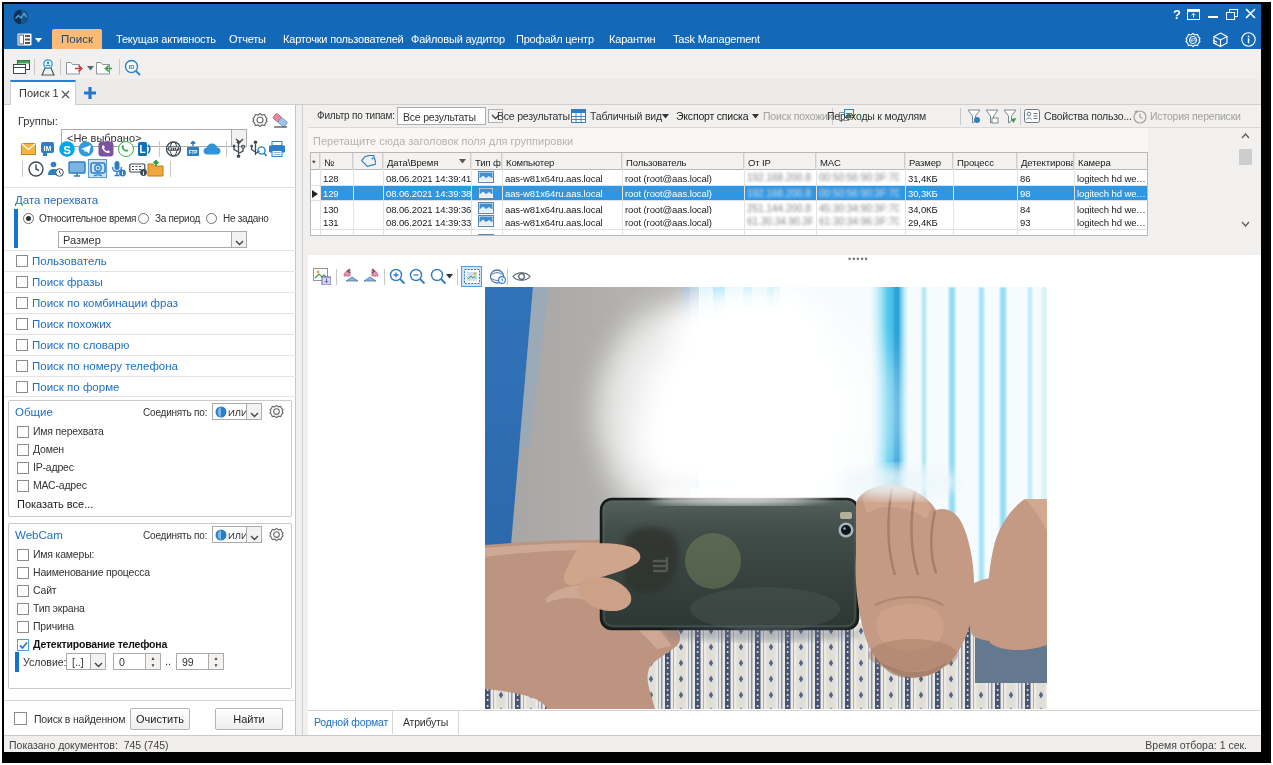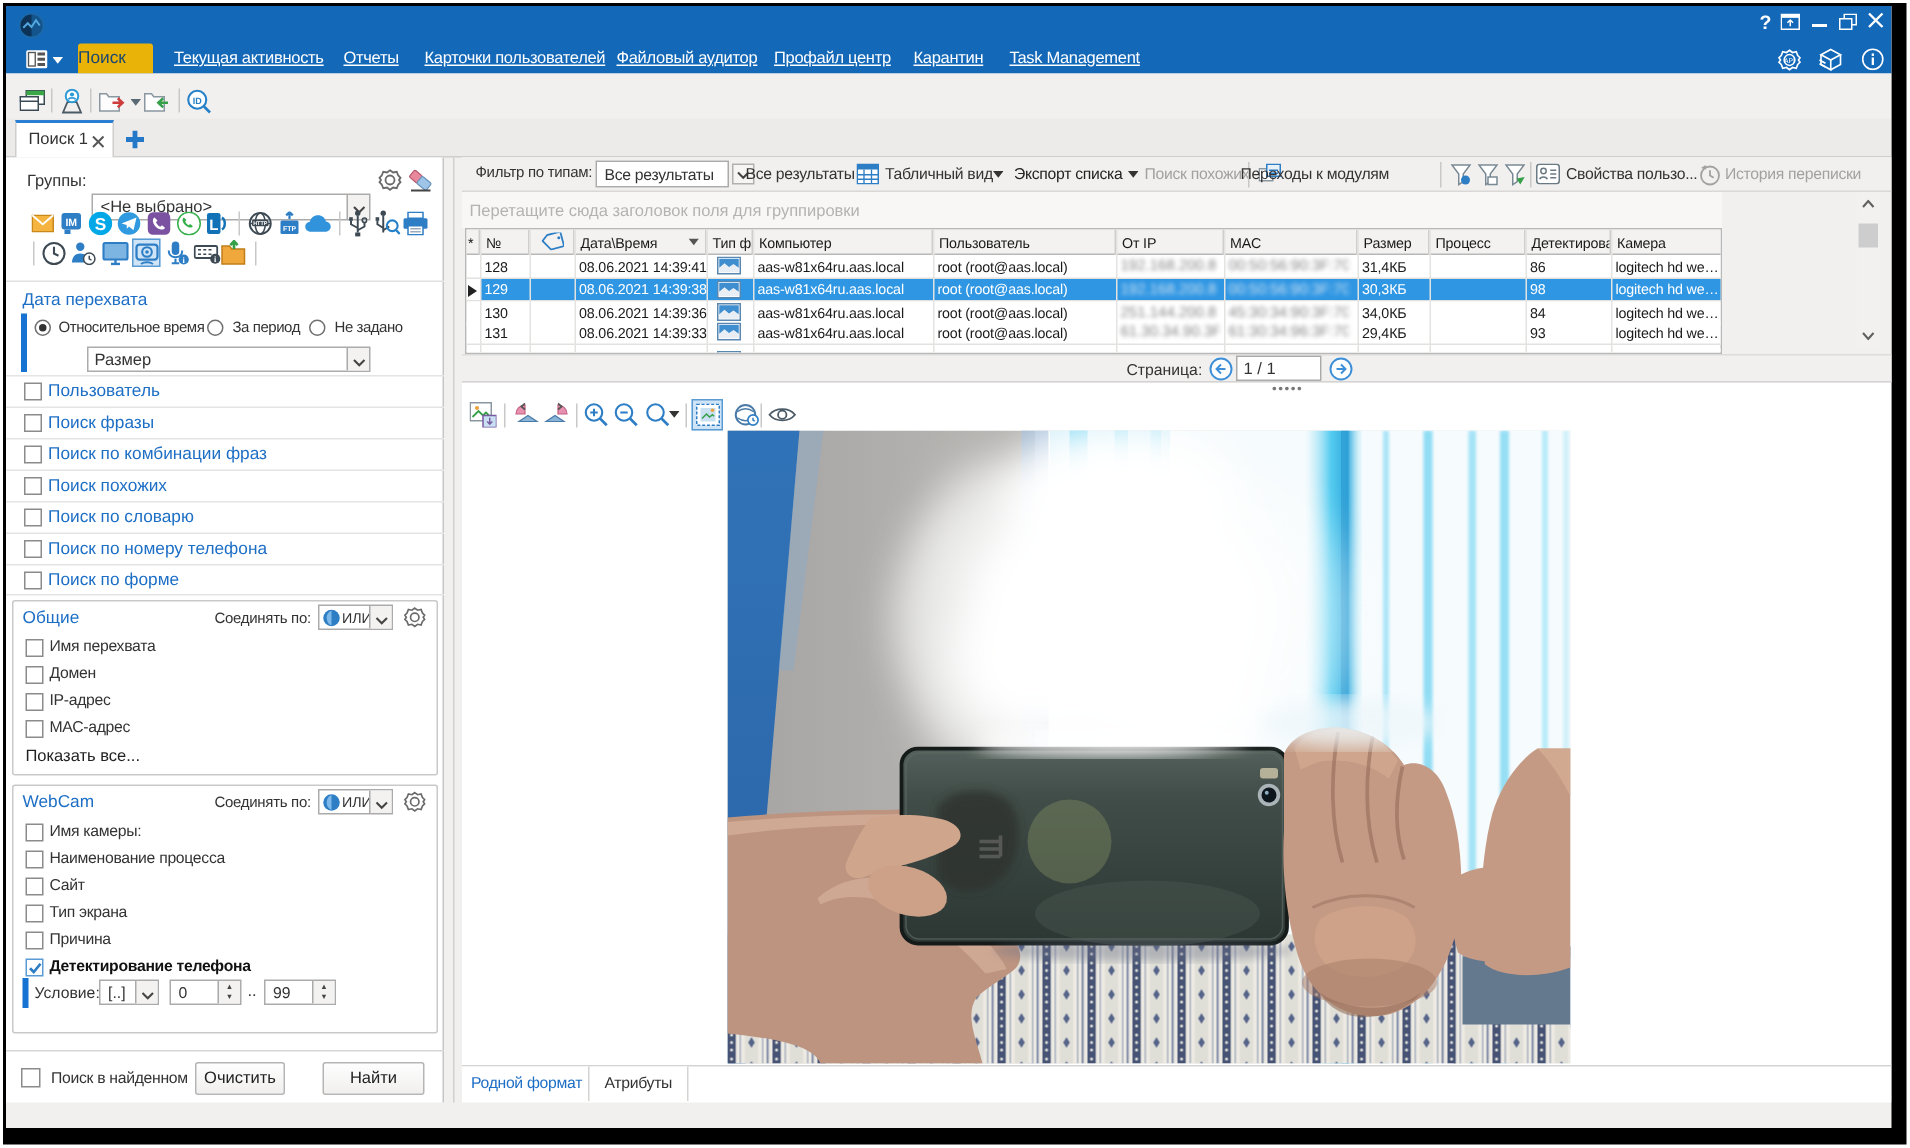--- a/index.html
+++ b/index.html
@@ -3,22 +3,22 @@
 <meta charset="utf-8">
 <style>
 * { margin:0; padding:0; box-sizing:border-box; }
 html,body { width:1273px; height:765px; background:#fff; font-family:"Liberation Sans", sans-serif; overflow:hidden; }
 #frame { position:absolute; left:2px; top:2px; width:1269px; height:761px; background:#000; }
 #app { position:absolute; left:4px; top:4px; width:1257px; height:748px; background:#f1f0ef; overflow:hidden; }
 .ab { position:absolute; }
 
 #titlebar { position:absolute; left:0; top:0; width:1257px; height:26px; background:#1468b8; }
 #menubar { position:absolute; left:0; top:26px; width:1257px; height:19px; background:#1468b8; }
-.mtab { position:absolute; top:0; height:19px; line-height:19px; color:#fff; font-size:11px; letter-spacing:-0.2px; white-space:nowrap;text-decoration:underline; }
-#activetab { position:absolute; left:48px; top:25px; width:50px; height:20px; background:#eab308; color:#1b4771; text-align:left; line-height:21px; font-size:11.5px; border-radius:2px 2px 0 0; }
+.mtab { position:absolute; top:0; height:19px; line-height:19px; color:#fff; font-size:11px; letter-spacing:-0.2px; white-space:nowrap; }
+#activetab { position:absolute; left:48px; top:25px; width:50px; height:20px; background:#fdba74; color:#1b4771; text-align:center; line-height:21px; font-size:11.5px; border-radius:2px 2px 0 0; }
 #title-text { position:absolute; left:499px; top:5px; color:#fff; font-size:12px; white-space:nowrap; }
 
 #toolbar { position:absolute; left:0; top:45px; width:1257px; height:30px; background:#f1f0ef; }
 #tabstrip { position:absolute; left:0; top:75px; width:1257px; height:26px; background:#ecebe9; border-bottom:1px solid #cfcecd; }
 #doctab { position:absolute; left:6px; top:76px; width:66px; height:25px; background:#fff; border:1px solid #cfcecd; border-top:2px solid #2a7fd4; border-bottom:none; font-size:11px; color:#333; }
 
 #lpanel { position:absolute; left:0; top:101px; width:292px; height:630px; background:#fff; border-right:1px solid #c6c6c6; }
 #vline { position:absolute; left:298px; top:101px; width:1px; height:630px; background:#d0d0d0; }
 
 #rpanel { position:absolute; left:304px; top:101px; width:953px; height:630px; background:#fff; }
@@ -619,34 +619,20 @@
     <div class="ab" style="left:930px;top:23px;width:15px;height:104px;background:#f2f1f0">
       <svg class="ab" style="left:3px;top:5px" width="9" height="6" viewBox="0 0 9 6">
           <path d="M1 5 L4.5 1 L8 5" stroke="#606060" stroke-width="1.4" fill="none"></path>
         </svg>
       <div class="ab" style="left:1px;top:21px;width:13px;height:16px;background:#cdcdcd"></div>
       <svg class="ab" style="left:3px;top:93px" width="9" height="6" viewBox="0 0 9 6">
           <path d="M1 1 L4.5 5 L8 1" stroke="#606060" stroke-width="1.4" fill="none"></path>
         </svg>
     </div>
 
-    <div class="ab" style="left:0;top:131px;width:953px;height:19px;background:#f1f0ef;border-top:1px solid #dddcdb;border-bottom:1px solid #d5d4d3">
-      <span class="ab" style="left:443px;top:4px;font-size:10.5px;color:#333">Страница:</span>
-      <svg class="ab" style="left:498px;top:1px" width="16" height="16" viewBox="0 0 16 16">
-          <circle cx="8" cy="8" r="7" fill="#fff" stroke="#3d8fd8" stroke-width="1.3"></circle>
-          <path d="M11 8 L5.5 8 M8 5 L5 8 L8 11" stroke="#3d8fd8" stroke-width="1.3" fill="none"></path>
-        </svg>
-      <div class="ab" style="left:516px;top:0px;width:57px;height:17px;background:#fff;border:1px solid #ababab">
-          <span style="position:absolute;left:4px;top:2px;font-size:11px;color:#333">1 / 1</span>
-        </div>
-      <svg class="ab" style="left:578px;top:1px" width="16" height="16" viewBox="0 0 16 16">
-          <circle cx="8" cy="8" r="7" fill="#fff" stroke="#3d8fd8" stroke-width="1.3"></circle>
-          <path d="M5 8 L10.5 8 M8 5 L11 8 L8 11" stroke="#3d8fd8" stroke-width="1.3" fill="none"></path>
-        </svg>
-    </div>
     <div class="ab" style="left:540px;top:152px;width:22px;height:4px;color:#777;font-size:9px;letter-spacing:1px;line-height:4px">•••••</div>
 
     <div id="vtool">
       <svg class="ab" style="left:5px;top:0px" width="18" height="17" viewBox="0 0 18 17">
           <rect x="0.5" y="0.5" width="14" height="12" fill="#fff" stroke="#8a97a0"></rect>
           <path d="M2 10 L6 6 L9 9 L11 7 L13 9" stroke="#35a048" stroke-width="1.2" fill="none"></path>
           <circle cx="5" cy="4" r="1.4" fill="#e8a33d"></circle>
           <rect x="9" y="9" width="9" height="8" fill="#c9dff2" stroke="#7a5aa0"></rect>
           <path d="M13.5 10.5 v4 M11.8 13 L13.5 14.8 L15.2 13" stroke="#7a5aa0" fill="none"></path>
         </svg>
@@ -837,13 +823,17 @@
     </div>
 
     <div class="ab" style="left:0;top:605px;width:953px;height:1px;background:#d5d4d3"></div>
     <div class="ab" style="left:0px;top:606px;width:85px;height:23px;background:#fff;border-right:1px solid #d5d4d3">
         <span style="position:absolute;left:6px;top:5px;font-size:10.5px;letter-spacing:-0.2px;color:#1d6ec5;white-space:nowrap">Родной формат</span>
       </div>
     <div class="ab" style="left:86px;top:606px;width:65px;height:23px;background:#fff;border-right:1px solid #d5d4d3">
         <span style="position:absolute;left:9px;top:5px;font-size:10.5px;letter-spacing:-0.2px;color:#333;white-space:nowrap">Атрибуты</span>
       </div>
   </div>
+  <div id="statusbar">
+    <span class="ab" style="left:5px;top:3px">Показано документов:&nbsp; 745 (745)</span>
+    <span class="ab" style="right:14px;top:3px">Время отбора: 1 сек.</span>
+  </div>
 </div>
 
 </body></html>

